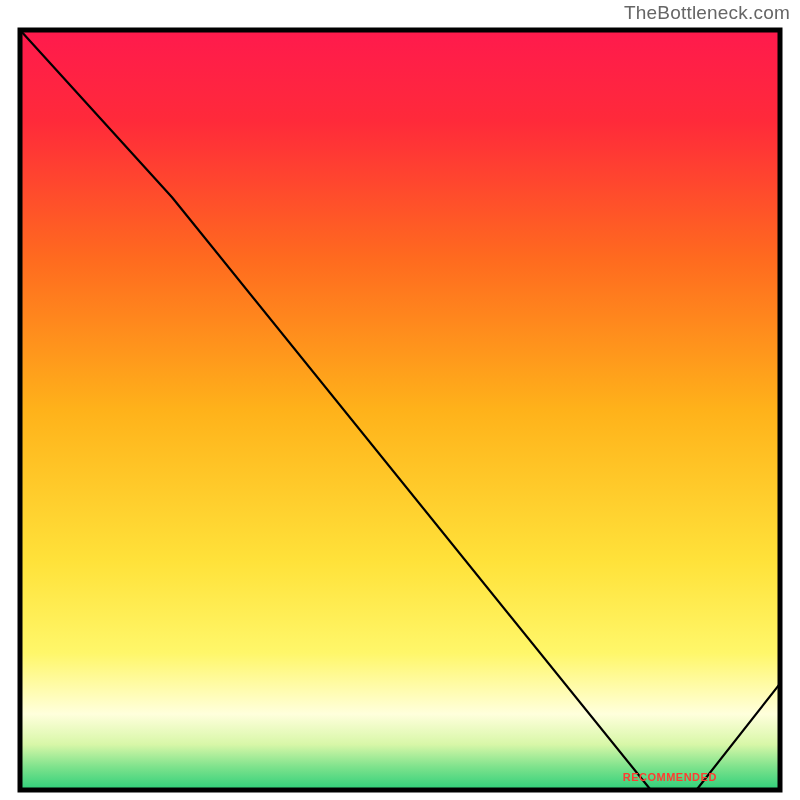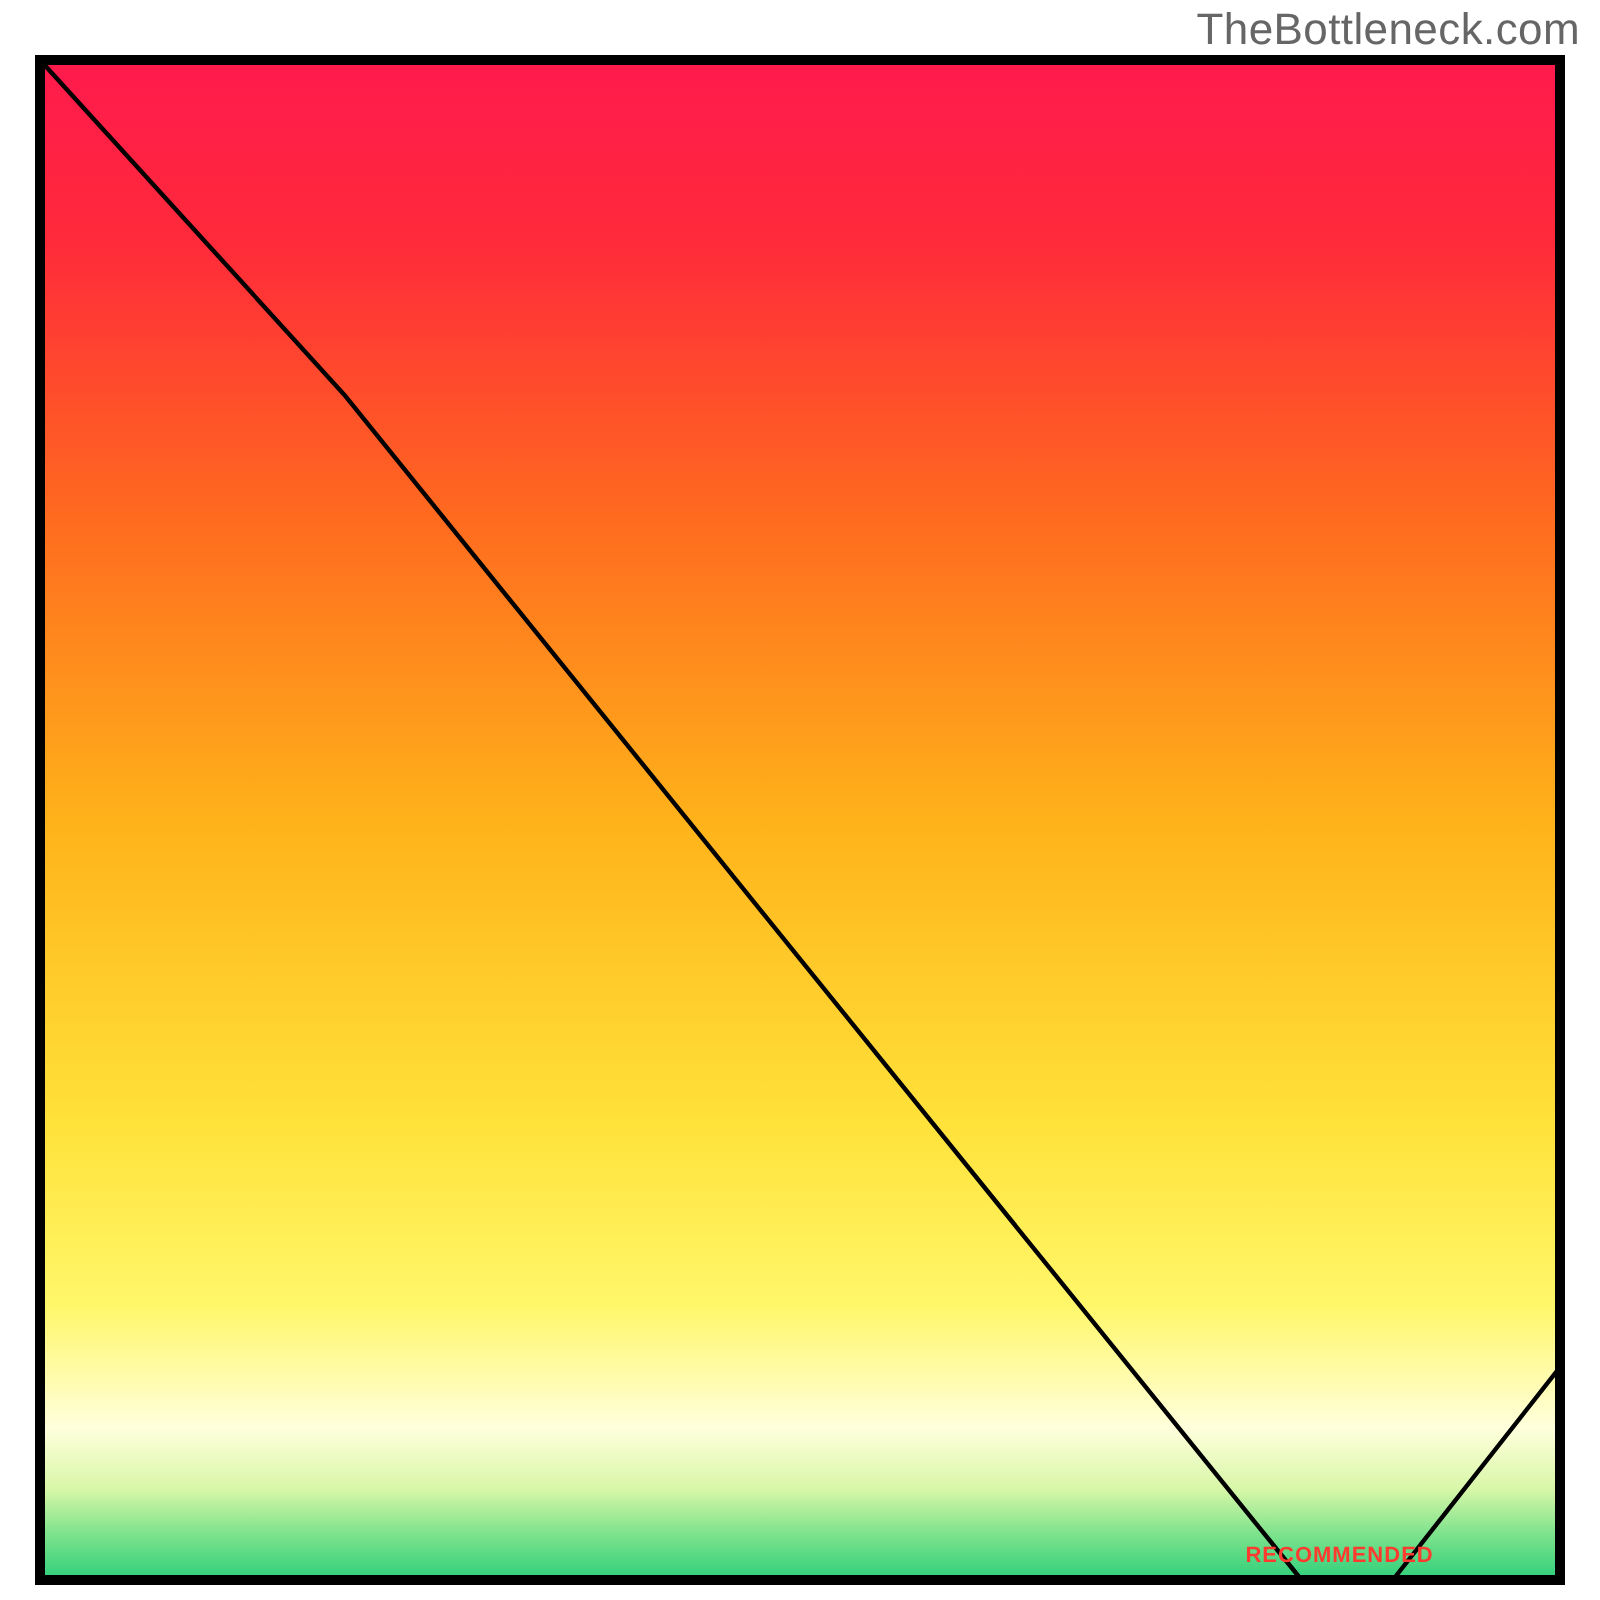--- a/index.html
+++ b/index.html
@@ -13,21 +13,21 @@
   .container {
     position: relative;
     width: 800px;
     height: 800px;
   }
   .watermark {
     position: absolute;
     top: 2px;
     right: 10px;
     color: #666;
-    font-size: 22px;
+    font-size: 19px;
     letter-spacing: 0.2px;
     font-weight: 500;
   }
   svg {
     display: block;
   }
 </style>
 </head>
 <body>
 

